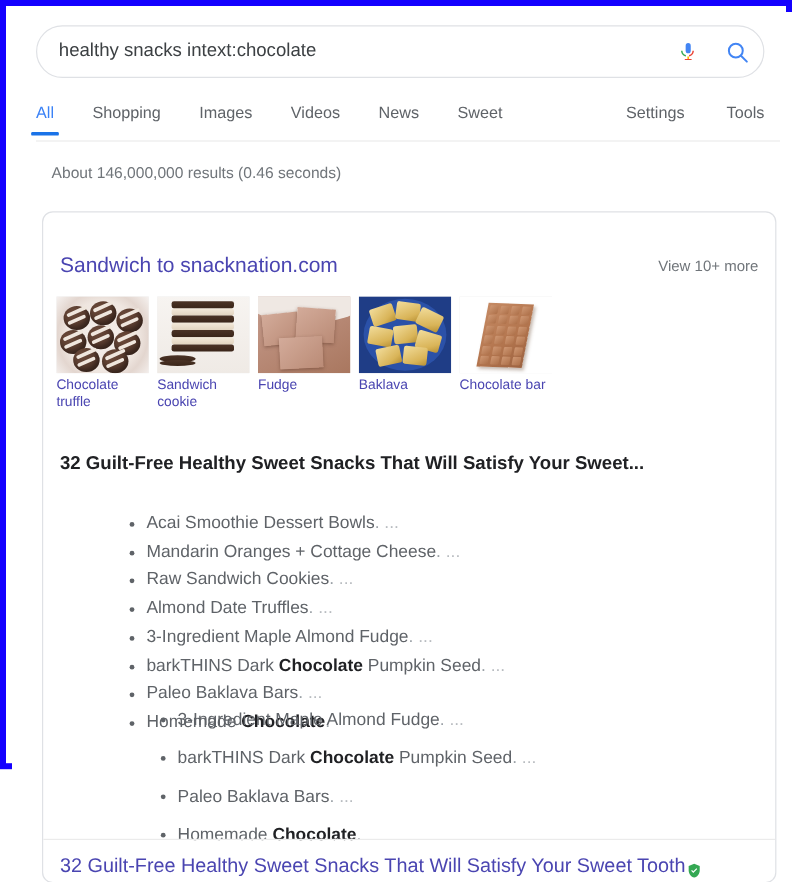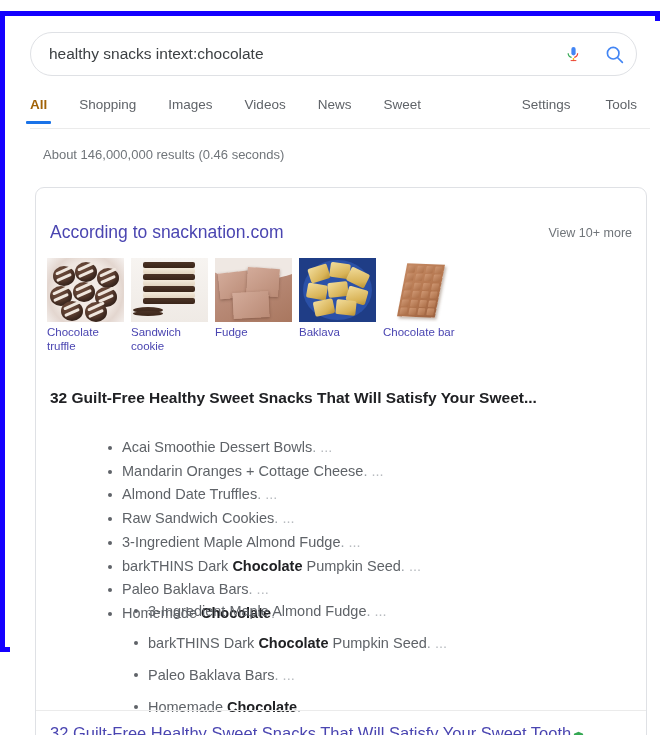--- a/index.html
+++ b/index.html
@@ -11,21 +11,21 @@
     width: 660px;
     height: 735px;
     overflow: hidden;
     font-family: "Liberation Sans", sans-serif;
     -webkit-font-smoothing: antialiased;
   }
 
   
   #page-frame {
     position: absolute;
-    left: 0; top: 11px;
+    left: 0; top: 0;
     width: 660px;
     height: 641px;
     box-sizing: border-box;
     border: 5px solid #1400ff;
     background: #ffffff;
   }
 
   #inner {
     position: absolute;
     left: 5px; top: 5px;
@@ -89,22 +89,22 @@
   }
   .navtab {
     font-size: 13.5px;
     color: #5f6368;
     padding: 2px 0 12px 0;
     margin-right: 32px;
     position: relative;
     white-space: nowrap;
   }
   .navtab.active {
-    color: #a16207;
-    font-weight: 700;
+    color: #3b82f6;
+    font-weight: 400;
   }
   .navtab.active::after {
     content: "";
     position: absolute;
     left: -4px;
     right: -4px;
     bottom: 0px;
     height: 3px;
     background: #1a73e8;
     border-radius: 1px;
@@ -413,21 +413,21 @@
         <div class="navtab right">Tools</div>
       </div>
     </div>
     <div class="nav-divider"></div>
 
     <div class="result-stats">About 146,000,000 results (0.46 seconds)</div>
 
     <div class="card">
 
       <div class="card-header">
-        <div class="card-source">According to snacknation.com</div>
+        <div class="card-source">Sandwich to snacknation.com</div>
         <div class="card-header-spacer"></div>
         <div class="view-more">View 10+ more</div>
       </div>
 
       <div class="thumbs">
 
         <div class="thumb">
           <div class="thumb-img">
             <div class="art art-truffle">
               <div class="truf" style="left:6px; top:8px;"></div>
@@ -527,22 +527,22 @@
           <div class="thumb-label">Chocolate bar</div>
         </div>
 
       </div>
 
       <div class="snippet-title">32 Guilt-Free Healthy Sweet Snacks That Will Satisfy Your Sweet...</div>
 
       <ul class="bullets" id="bullets-main">
           <li><span>Acai Smoothie Dessert Bowls</span><span class="dot">.</span><span class="ell"> ...</span></li>
           <li><span>Mandarin Oranges + Cottage Cheese</span><span class="dot">.</span><span class="ell"> ...</span></li>
+          <li><span>Raw Sandwich Cookies</span><span class="dot">.</span><span class="ell"> ...</span></li>
           <li><span>Almond Date Truffles</span><span class="dot">.</span><span class="ell"> ...</span></li>
-          <li><span>Raw Sandwich Cookies</span><span class="dot">.</span><span class="ell"> ...</span></li>
           <li><span>3-Ingredient Maple Almond Fudge</span><span class="dot">.</span><span class="ell"> ...</span></li>
           <li><span>barkTHINS Dark </span><b>Chocolate</b><span> Pumpkin Seed</span><span class="dot">.</span><span class="ell"> ...</span></li>
           <li><span>Paleo Baklava Bars</span><span class="dot">.</span><span class="ell"> ...</span></li>
           <li><span>Homemade </span><b>Chocolate</b><span class="dot">.</span></li>
         </ul>
 
       <ul class="bullets-nested" id="bullets-nested">
           <li><span>3-Ingredient Maple Almond Fudge</span><span class="dot">.</span><span class="ell"> ...</span></li>
           <li><span>barkTHINS Dark </span><b>Chocolate</b><span> Pumpkin Seed</span><span class="dot">.</span><span class="ell"> ...</span></li>
           <li><span>Paleo Baklava Bars</span><span class="dot">.</span><span class="ell"> ...</span></li>

